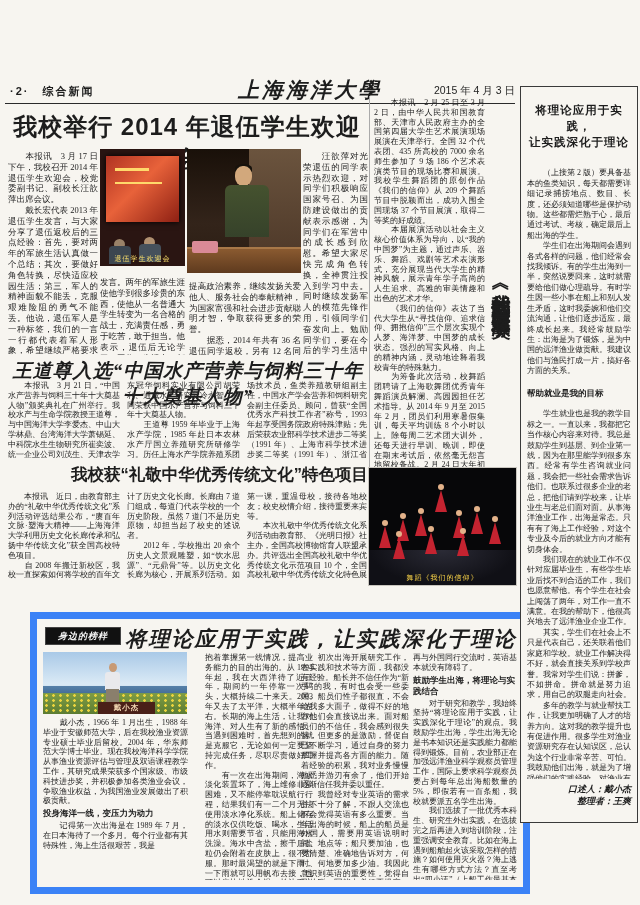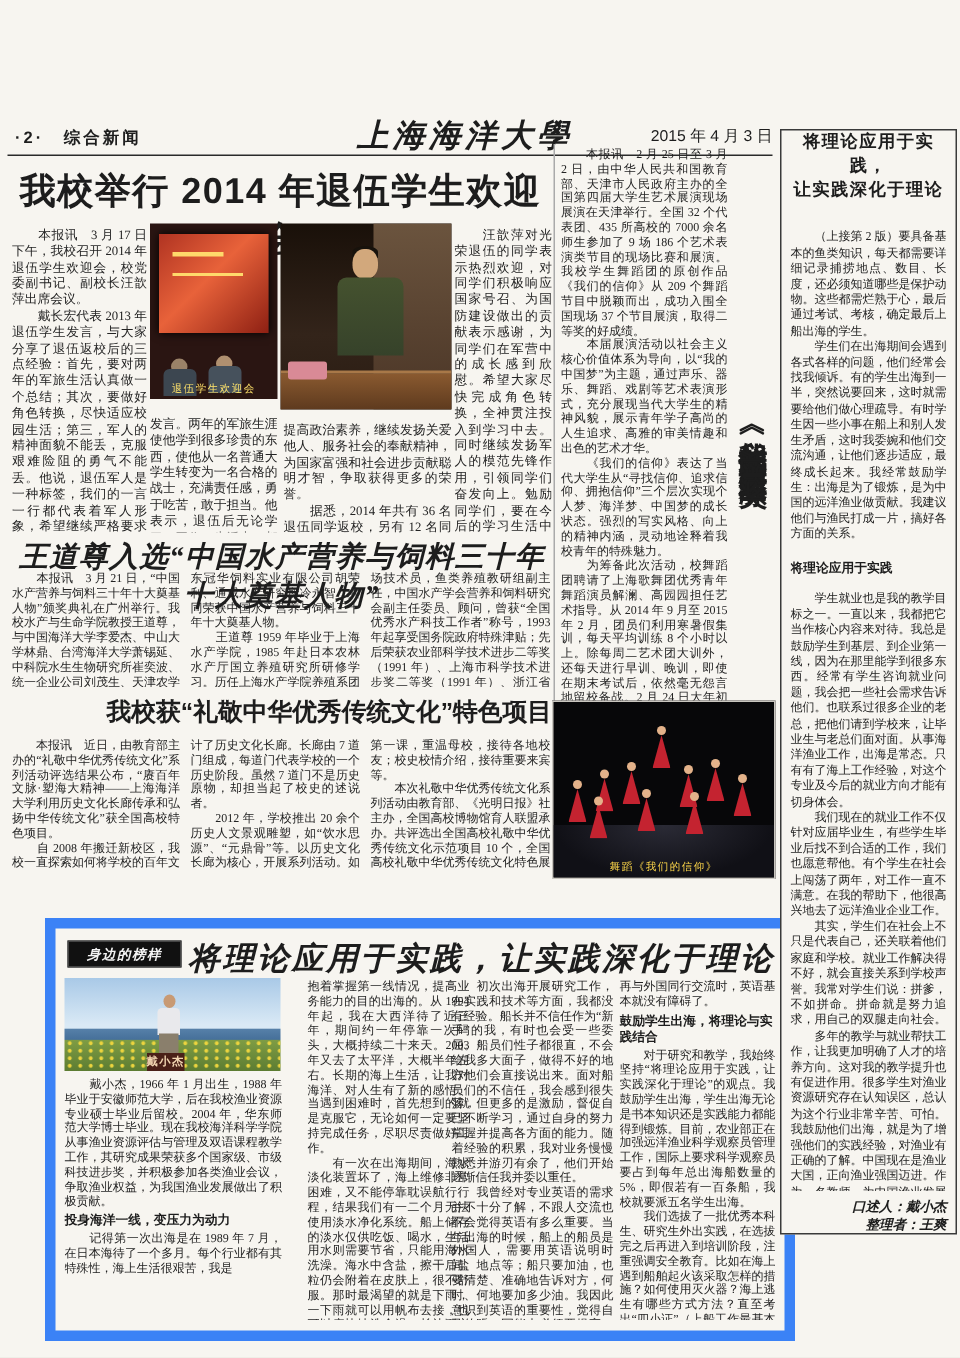--- a/index.html
+++ b/index.html
@@ -50,32 +50,32 @@
   .dancer .dd{position:absolute;left:0;top:6px;width:12px;height:22px;background:#c42330;
       clip-path:polygon(50% 0,100% 100%,0 100%);}
   
   .pm{background:linear-gradient(180deg,#a9c9e7 0%,#d9e9f5 50%,#d9e9f5 54%,#5680a8 55%,#46709a 66%,
       #7e9c44 67%,#5c7c32 100%);}
   .pm .flowers{position:absolute;left:0;bottom:0;width:100%;height:34%;
       background-image:radial-gradient(circle,#ecd43e 1px,transparent 1.6px);background-size:7px 5px;}
   .pm .mhead{position:absolute;left:46%;top:18%;width:8px;height:9px;border-radius:50%;background:#c89a74;}
   .pm .mshirt{position:absolute;left:43%;top:32%;width:15px;height:18px;border-radius:3px 3px 0 0;background:#e9e9ec;}
   .pm .mpants{position:absolute;left:44%;top:60%;width:13px;height:22px;background:#8a7f6c;}
-  .pm .plate2{position:absolute;left:38%;bottom:0;padding:1px 0;background:#4a2018;
+  .pm .plate2{position:absolute;left:38%;bottom:0;padding:1px 16px;background:#4a2018;
       color:#f3d7b3;font-size:7.5px;font-weight:bold;letter-spacing:1px;}
   
   .fbox{border:7px solid #3b82f6;background:#f7f5f0;}
   .badge{background:#111;color:#f3f3f3;font-style:italic;font-weight:bold;font-size:9px;
       letter-spacing:1px;text-align:center;line-height:16px;border:1px solid #444;}
   .fhead{font-size:21px;font-weight:bold;font-style:italic;letter-spacing:2px;text-align:center;}
   .subhead{font-size:8.5px;font-weight:bold;font-family:"Liberation Sans",sans-serif;
       line-height:11px;margin:2px 0;}
   
   .sbar{border:1px solid #3a3a3a;background:#f7f5f0;display:flex;flex-direction:column;
-      padding:0 6px;box-sizing:border-box;}
+      padding:15px 6px;box-sizing:border-box;}
   .sbar-title{font-family:"Liberation Sans",sans-serif;font-weight:800;font-size:11.5px;
       line-height:16px;text-align:center;letter-spacing:1px;margin-bottom:8px;}
   .sbar-body{flex:1;overflow:hidden;font-size:8px;line-height:10.4px;text-align:justify;
       white-space:pre-line;word-break:break-all;}
   .sbar-sub{font-weight:bold;font-family:"Liberation Sans",sans-serif;font-size:8.5px;
       line-height:12px;}
   .sigs{text-align:right;font-size:9px;font-weight:bold;font-style:italic;line-height:12px;
       padding-top:4px;}
 </style>
 </head>
@@ -221,21 +221,21 @@
   </div>
 
   <div class="abs sbar" style="left:520px;top:86px;width:118px;height:737px;">
     <div class="sbar-title">
       <div>将理论应用于实践，</div>
       <div>让实践深化于理论</div>
     </div>
     <div class="sbar-body">
       <div style="white-space:pre-line;">　　（上接第 2 版）要具备基本的鱼类知识，每天都需要详细记录捕捞地点、数目、长度，还必须知道哪些是保护动物。这些都需烂熟于心，最后通过考试、考核，确定最后上船出海的学生。
 　　学生们在出海期间会遇到各式各样的问题，他们经常会找我倾诉。有的学生出海到一半，突然说要回来，这时就需要给他们做心理疏导。有时学生因一些小事在船上和别人发生矛盾，这时我委婉和他们交流沟通，让他们逐步适应，最终成长起来。我经常鼓励学生：出海是为了锻炼，是为中国的远洋渔业做贡献。我建议他们与渔民打成一片，搞好各方面的关系。</div>
-      <div class="sbar-sub">将理论应用于实践</div>
+      <div class="sbar-sub">帮助就业是我的目标</div>
       <div style="white-space:pre-line;">　　学生就业也是我的教学目标之一。一直以来，我都把它当作核心内容来对待。我总是鼓励学生到基层、到企业第一线，因为在那里能学到很多东西。经常有学生咨询就业问题，我会把一些社会需求告诉他们。也联系过很多企业的老总，把他们请到学校来，让毕业生与老总们面对面。从事海洋渔业工作，出海是常态。只有有了海上工作经验，对这个专业及今后的就业方向才能有切身体会。
 　　我们现在的就业工作不仅针对应届毕业生，有些学生毕业后找不到合适的工作，我们也愿意帮他。有个学生在社会上闯荡了两年，对工作一直不满意。在我的帮助下，他很高兴地去了远洋渔业企业工作。
 　　其实，学生们在社会上不只是代表自己，还关联着他们家庭和学校。就业工作解决得不好，就会直接关系到学校声誉。我常对学生们说：拼爹，不如拼命。拼命就是努力追求，用自己的双腿走向社会。
 　　多年的教学与就业帮扶工作，让我更加明确了人才的培养方向。这对我的教学提升也有促进作用。很多学生对渔业资源研究存在认知误区，总认为这个行业非常辛苦、可怕。我鼓励他们出海，就是为了增强他们的实践经验，对渔业有正确的了解。中国现在是渔业大国，正向渔业强国迈进。作为一名教师，为中国渔业发展做出应有的贡献是我们的责任。我经常代表学校、农业部参加渔业科学、技术方面的国际会议，从中我看到了自身的价值，也希望我所做的技术工作和人才培养能够对国家有所帮助。</div>
     </div>
     <div class="sigs">
       <div>口述人：戴小杰</div>
       <div>整理者：王爽</div>
     </div>
   </div>

